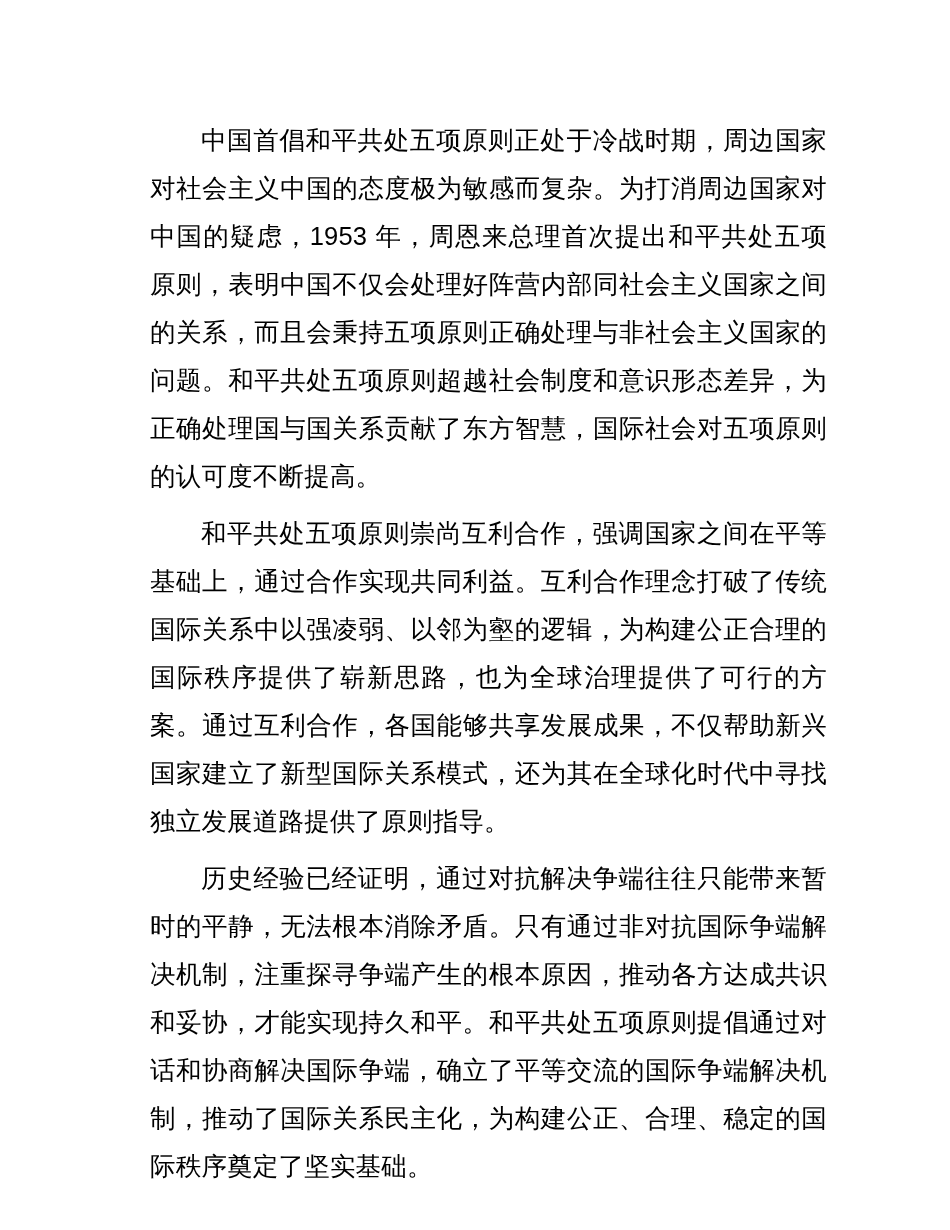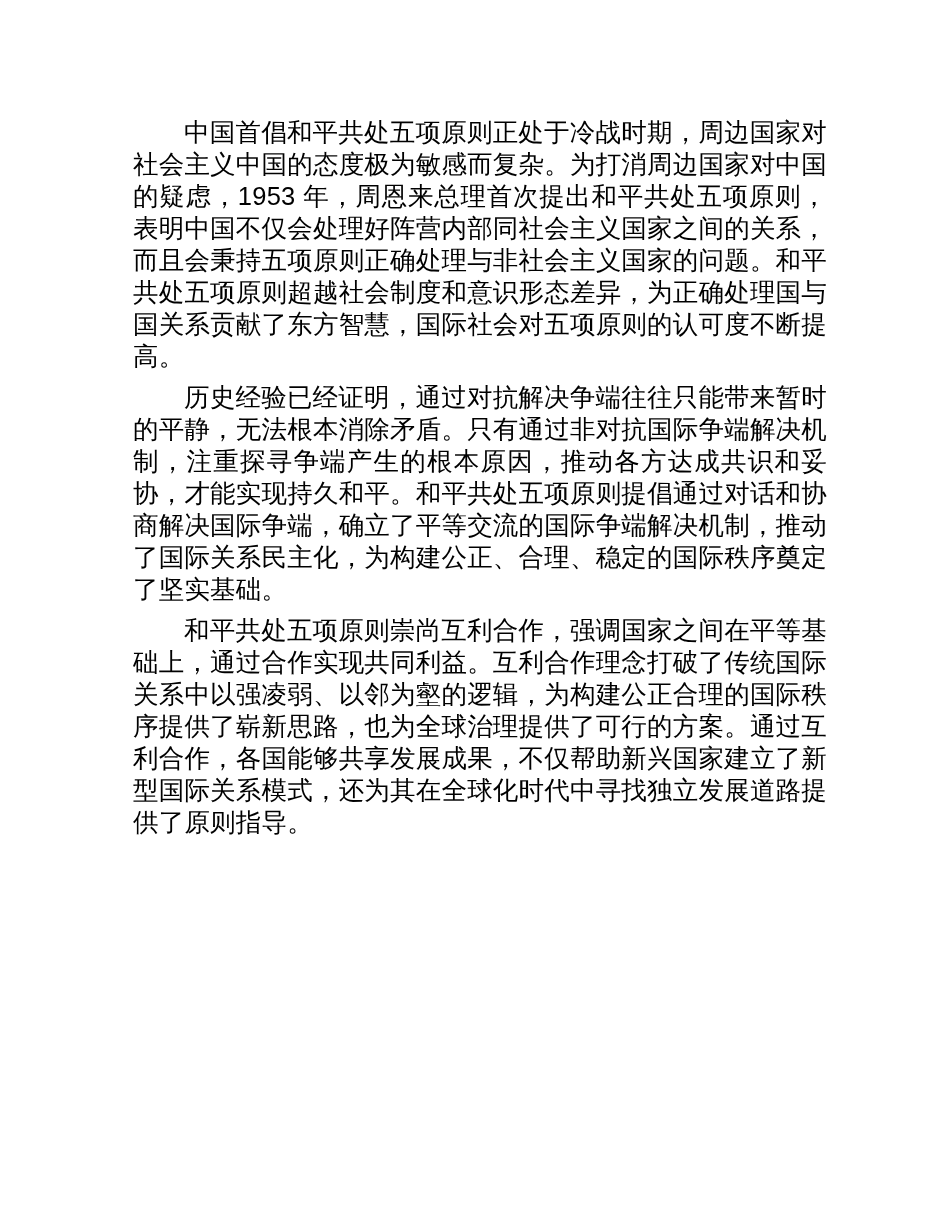--- a/index.html
+++ b/index.html
@@ -15,33 +15,33 @@
     background: #ffffff;
     overflow: hidden;
     font-family: "Liberation Sans", "DejaVu Sans", sans-serif;
   }
   .content {
     box-sizing: border-box;
     padding: 116px 123px 0 133px;
     color: #000000;
   }
   .content p {
-    margin: 0 0 9px 0;
+    margin: 0 0 9px 17px;
     font-size: 25.5px;
-    line-height: 32px;
+    line-height: 48px;
     letter-spacing: 0.2px;
     text-align: justify;
     text-justify: inter-ideograph;
     text-indent: 2em;
     color: #000000;
     word-break: break-all;
   }
 </style>
 </head>
 <body>
 
 <div class="page">
   <div class="content">
     <p>中国首倡和平共处五项原则正处于冷战时期，周边国家对社会主义中国的态度极为敏感而复杂。为打消周边国家对中国的疑虑，1953 年，周恩来总理首次提出和平共处五项原则，表明中国不仅会处理好阵营内部同社会主义国家之间的关系，而且会秉持五项原则正确处理与非社会主义国家的问题。和平共处五项原则超越社会制度和意识形态差异，为正确处理国与国关系贡献了东方智慧，国际社会对五项原则的认可度不断提高。</p>
+    <p>和平共处五项原则崇尚互利合作，强调国家之间在平等基础上，通过合作实现共同利益。互利合作理念打破了传统国际关系中以强凌弱、以邻为壑的逻辑，为构建公正合理的国际秩序提供了崭新思路，也为全球治理提供了可行的方案。通过互利合作，各国能够共享发展成果，不仅帮助新兴国家建立了新型国际关系模式，还为其在全球化时代中寻找独立发展道路提供了原则指导。</p>
     <p>历史经验已经证明，通过对抗解决争端往往只能带来暂时的平静，无法根本消除矛盾。只有通过非对抗国际争端解决机制，注重探寻争端产生的根本原因，推动各方达成共识和妥协，才能实现持久和平。和平共处五项原则提倡通过对话和协商解决国际争端，确立了平等交流的国际争端解决机制，推动了国际关系民主化，为构建公正、合理、稳定的国际秩序奠定了坚实基础。</p>
-    <p>和平共处五项原则崇尚互利合作，强调国家之间在平等基础上，通过合作实现共同利益。互利合作理念打破了传统国际关系中以强凌弱、以邻为壑的逻辑，为构建公正合理的国际秩序提供了崭新思路，也为全球治理提供了可行的方案。通过互利合作，各国能够共享发展成果，不仅帮助新兴国家建立了新型国际关系模式，还为其在全球化时代中寻找独立发展道路提供了原则指导。</p>
   </div>
 </div>
 
 </body></html>

